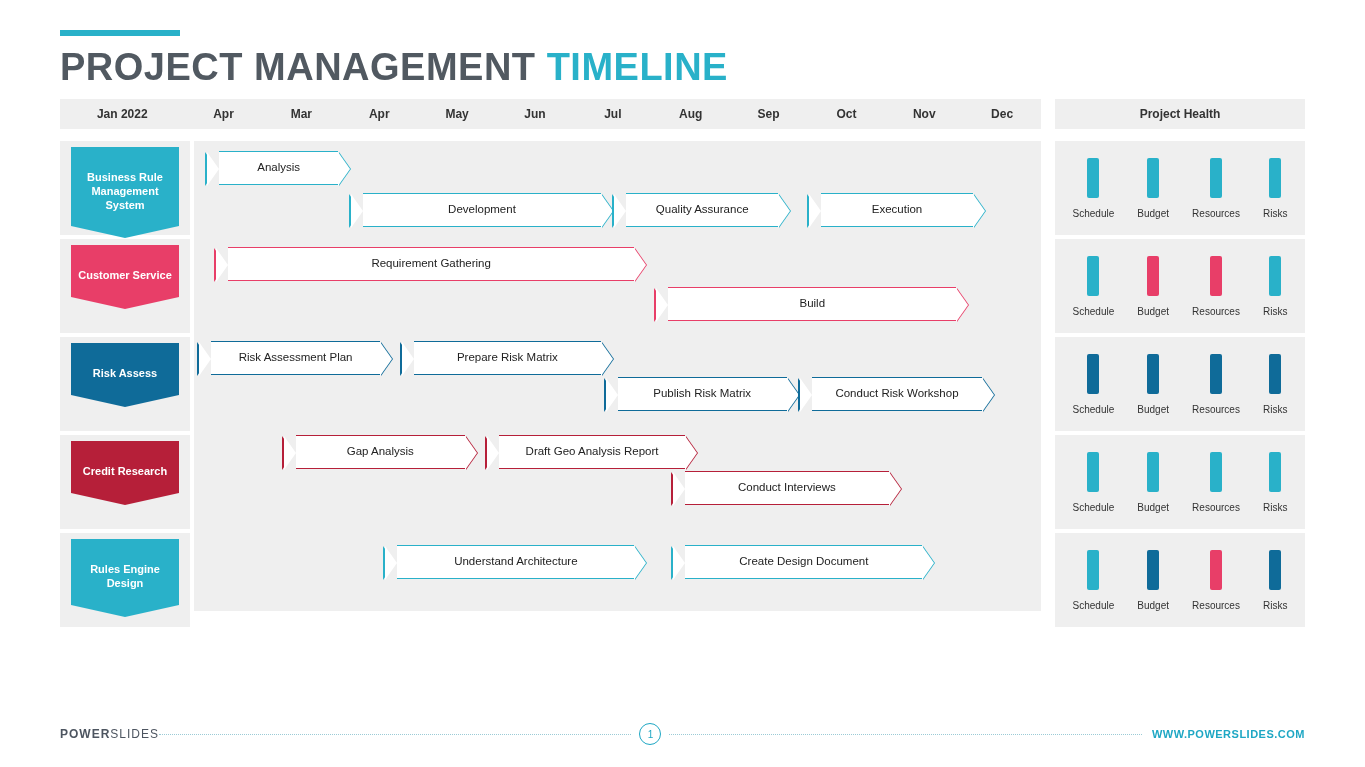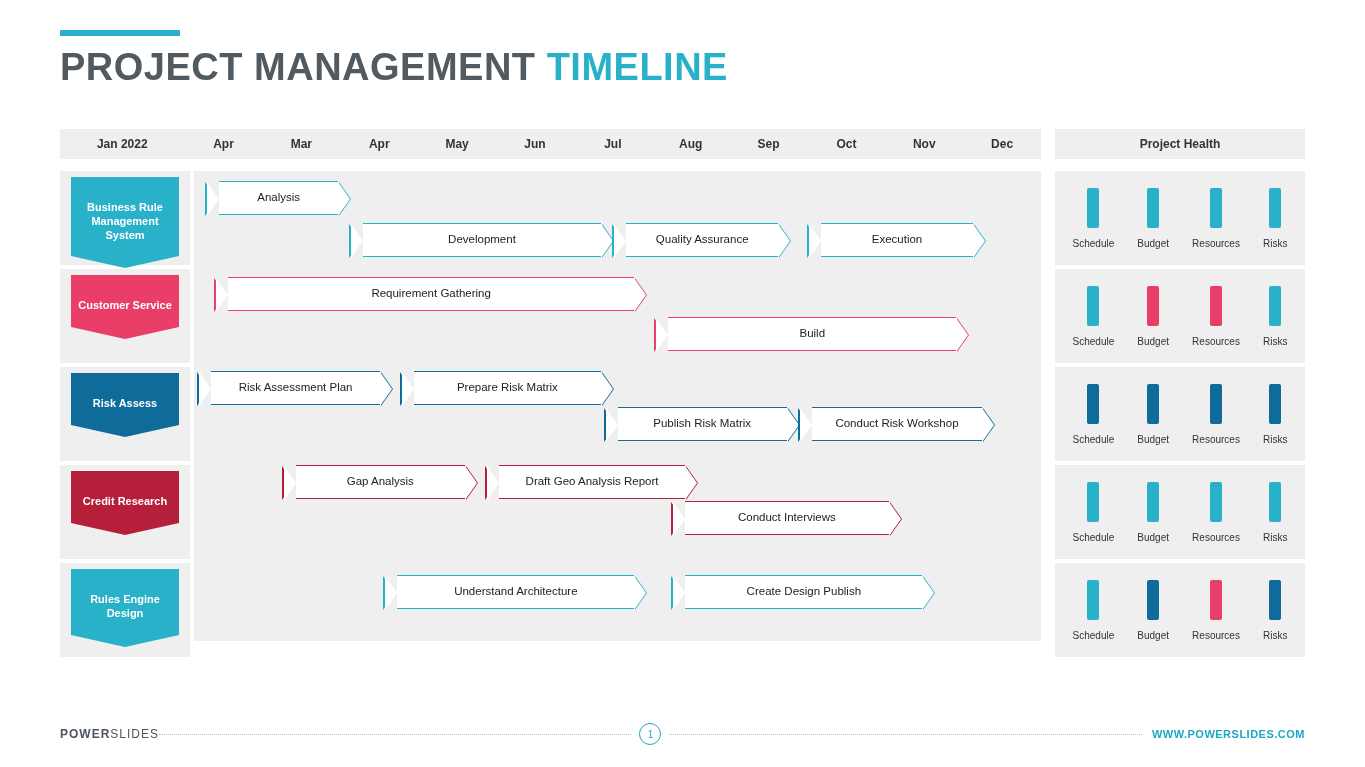--- a/index.html
+++ b/index.html
@@ -2,21 +2,21 @@
 <html><head>
 <meta charset="utf-8">
 <style>
   * { box-sizing: border-box; margin: 0; padding: 0; }
   html, body { width: 1365px; height: 767px; font-family: Arial, Helvetica, sans-serif; background:#fff; color:#333; }
   .slide { position:relative; width:1365px; height:767px; padding:30px 60px 50px 60px; }
   .accent-bar { width:120px; height:6px; background:#29b1c9; margin-bottom:10px; }
   .title { font-size:38px; font-weight:800; letter-spacing:0.5px; color:#515961; }
   .title .hl { color:#29b1c9; }
   
-  .hdr-row { display:flex; margin-top:40px; }
+  .hdr-row { display:flex; margin-top:10px; }
   .month { flex:1 1 0; background:#efefef; text-align:center; font-size:12px; font-weight:700; color:#333; padding:8px 0; }
   .month.first { flex:1.6 1 0; }
   .hdr-spacer { width:14px; }
   .health-hdr { width:250px; background:#efefef; text-align:center; font-size:12px; font-weight:700; padding:8px 0; }
   
   .body { display:flex; gap:4px; margin-top:12px; }
   .label-col { width:130px; display:flex; flex-direction:column; gap:4px; }
   .label-outer { background:#efefef; height:94px; display:flex; align-items:flex-start; justify-content:center; padding-top:6px; }
   .label-tag { width:108px; position:relative; text-align:center; color:#fff; font-size:11px; font-weight:600; line-height:1.25; padding:24px 6px 14px 6px; }
   .label-tag::after { content:""; position:absolute; left:0; bottom:-12px; width:0; height:0; border-left:54px solid transparent; border-right:54px solid transparent; border-top:12px solid var(--tag); }
@@ -114,21 +114,21 @@
           <div class="chev b3" style="left: 50%; width: 20%; top: 48px;">Publish Risk Matrix</div>
           <div class="chev b3" style="left: 73%; width: 20%; top: 48px;">Conduct Risk Workshop</div>
         </div>
         <div class="lane">
           <div class="chev b4" style="left: 12%; width: 20%; top: 12px;">Gap Analysis</div>
           <div class="chev b4" style="left: 36%; width: 22%; top: 12px;">Draft Geo Analysis Report</div>
           <div class="chev b4" style="left: 58%; width: 24%; top: 48px;">Conduct Interviews</div>
         </div>
         <div class="lane">
           <div class="chev b1" style="left: 24%; width: 28%; top: 28px;">Understand Architecture</div>
-          <div class="chev b1" style="left: 58%; width: 28%; top: 28px;">Create Design Publish</div>
+          <div class="chev b1" style="left: 58%; width: 28%; top: 28px;">Create Design Document</div>
         </div>
       </div>
     <div class="health-col" id="healthCol">
         <div class="health-cell">
           <div class="metric">
             <div class="bar teal"></div>
             <span>Schedule</span>
           </div>
           <div class="metric">
             <div class="bar teal"></div>

